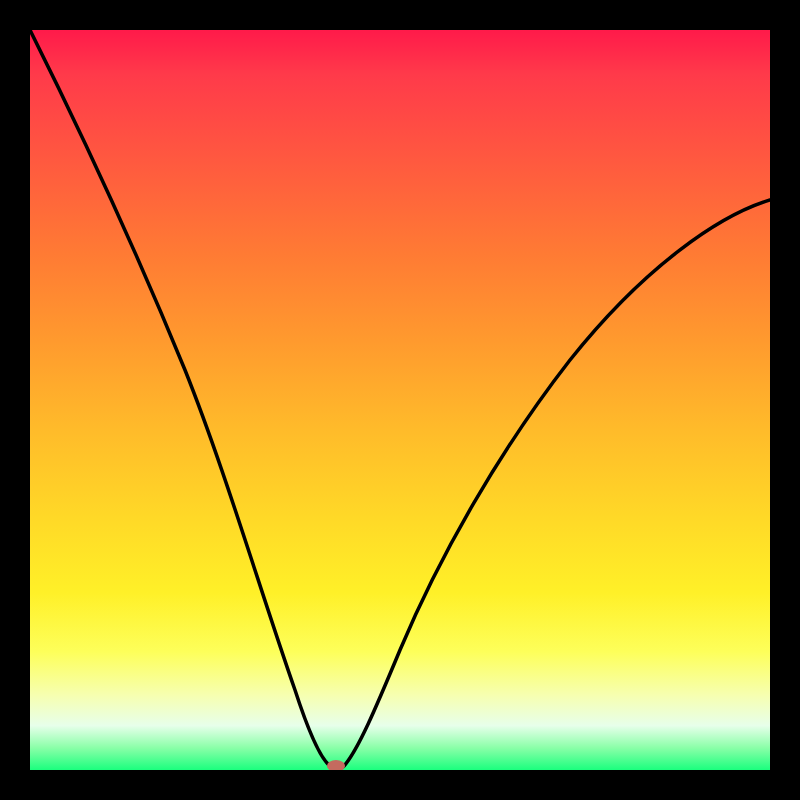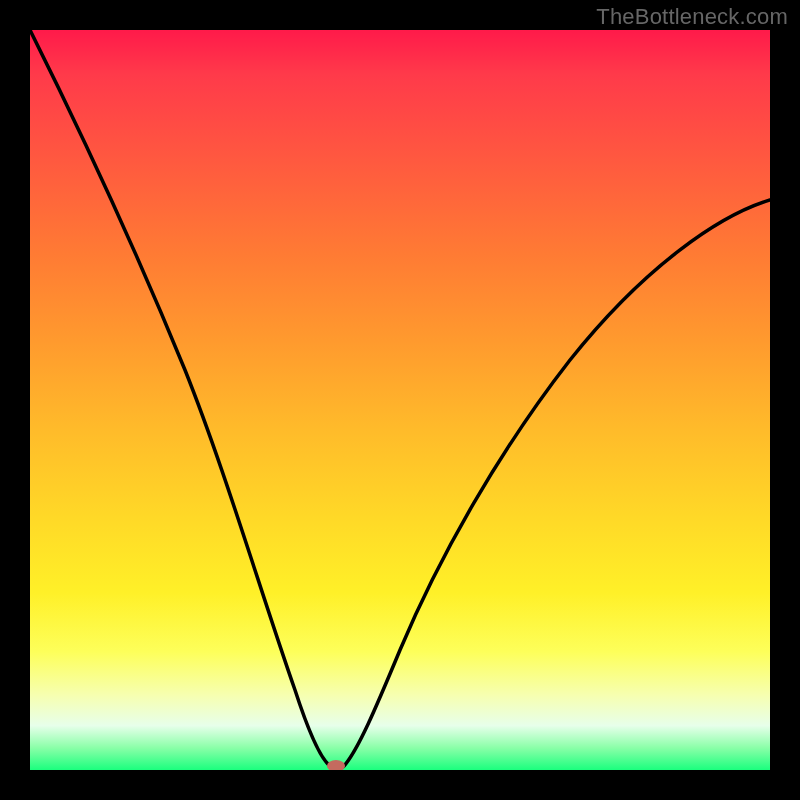--- a/index.html
+++ b/index.html
@@ -69,21 +69,20 @@
   }
   .dot {
     fill: #c46a5f;
     stroke: none;
   }
 </style>
 </head>
 <body>
 
 <div class="frame">
-  <div class="watermark">TheBottleneck.com</div>
 
   <div class="plot-area">
     <div class="gradient"></div>
 
     <svg class="curve" viewBox="0 0 740 740" preserveAspectRatio="none">
       <path d="M 0 0
            C 60 120, 110 230, 155 340
            C 195 440, 230 560, 265 660
            C 278 700, 290 728, 300 736
            C 305 739, 310 740, 314 736

